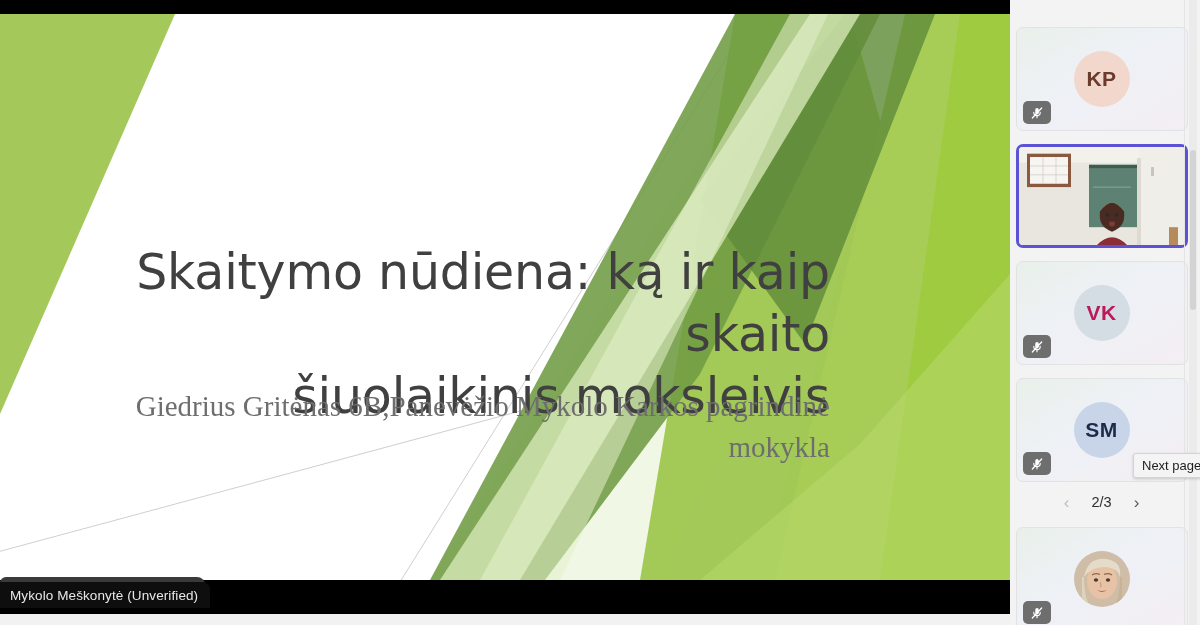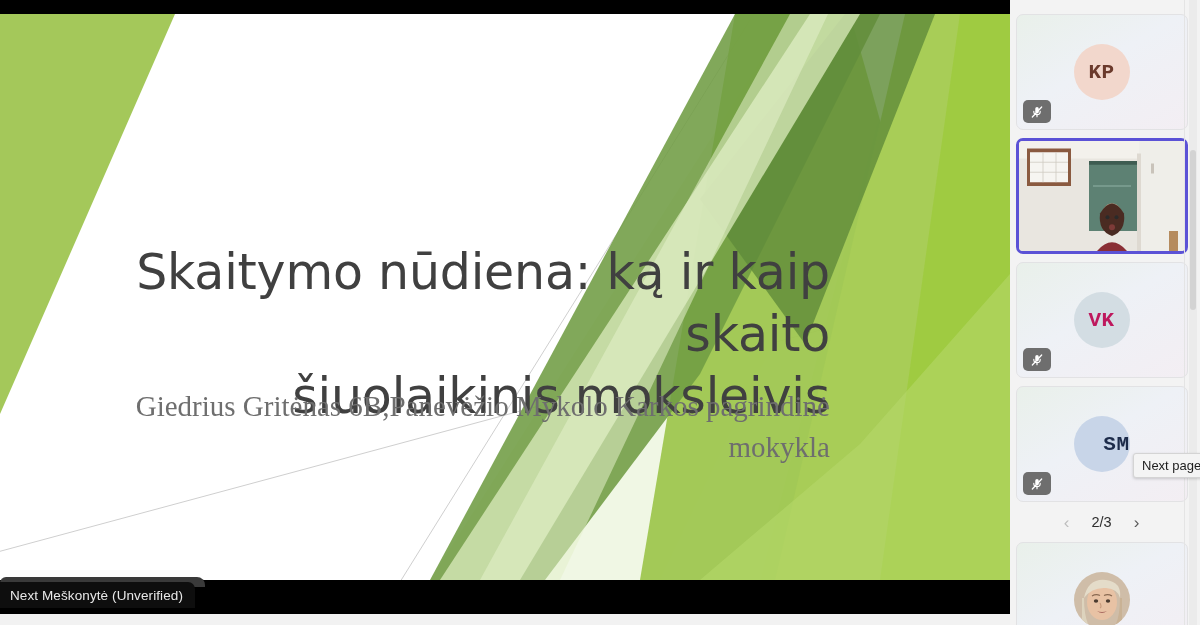--- a/index.html
+++ b/index.html
@@ -66,25 +66,24 @@
   
   .rail {
     position: absolute; left: 1010px; top: 0; width: 190px; height: 625px;
     background: #f3f3f3;
   }
   .rail-inner {
     position: absolute; left: 0; top: 0; width: 183px; height: 625px;
     padding: 14px 0 0 0; overflow: hidden;
   }
   .tile {
-    position: relative; margin: 0 auto 8px auto;
-    width: 172px; height: 116px; border-radius: 7px;
+    position: relative; margin: 13px auto 8px auto;
+    width: 172px; height: 104px; border-radius: 7px;
     overflow: hidden; border: 1px solid #e2e2e4;
     background: linear-gradient(150deg, #e9f0ea 0%, #eef1f6 45%, #f3eef3 100%);
-    font-family: Liberation Mono, monospace;
   }
   .tile.speaking {
     border: 3px solid #5b52d6; padding: 0; background: #dfe2ee;
   }
   .avatar {
     position: absolute; left: 50%; top: 50%; transform: translate(-50%,-50%);
     width: 56px; height: 56px; border-radius: 50%;
     display: flex; align-items: center; justify-content: center;
     font-size: 21px; font-weight: 600; letter-spacing: .5px;
   }
@@ -181,21 +180,21 @@
       <div class="slide-text">
         <div class="slide-title">Skaitymo nūdiena: ką ir kaip skaito
 šiuolaikinis moksleivis</div>
         <div class="slide-subtitle">Giedrius Gritėnas 6B,Panevėžio Mykolo Karkos pagrindinė
 mokykla</div>
       </div>
     </div>
 
     <div class="stage-bottombar"></div>
     <div class="name-tab-shadow"></div>
-    <div class="name-tab">Next Meškonytė (Unverified)</div>
+    <div class="name-tab">Mykolo Meškonytė (Unverified)</div>
   </div>
 
   <div class="bottom-strip"></div>
 
   <div class="rail">
     <div class="rail-inner">
 
       <div class="tile">
         <div class="avatar" style="background:#f2d7cc;color:#6b3a2c;">
           <span>KP</span>
@@ -245,21 +244,21 @@
           <svg width="14" height="16" viewBox="0 0 24 24" fill="none" stroke="#ffffff" stroke-width="2" stroke-linecap="round">
             <path d="M12 3.5a3 3 0 0 0-3 3v5a3 3 0 0 0 6 0v-5a3 3 0 0 0-3-3z" fill="#ffffff" stroke="none"></path>
             <path d="M6.5 11a5.5 5.5 0 0 0 11 0"></path>
             <line x1="12" y1="16.5" x2="12" y2="20"></line>
             <line x1="4" y1="20.5" x2="20" y2="3.5" stroke="#ffffff" stroke-width="2.2"></line>
           </svg>
         </div>
       </div>
 
       <div class="tile">
-        <div class="avatar" style="background:#c8d5e8;color:#1c2b4a;justify-content:flex-end;">
+        <div class="avatar" style="background:#c8d5e8;color:#1c2b4a;">
           <span>SM</span>
         </div>
         <div class="mic-badge">
           <svg width="14" height="16" viewBox="0 0 24 24" fill="none" stroke="#ffffff" stroke-width="2" stroke-linecap="round">
             <path d="M12 3.5a3 3 0 0 0-3 3v5a3 3 0 0 0 6 0v-5a3 3 0 0 0-3-3z" fill="#ffffff" stroke="none"></path>
             <path d="M6.5 11a5.5 5.5 0 0 0 11 0"></path>
             <line x1="12" y1="16.5" x2="12" y2="20"></line>
             <line x1="4" y1="20.5" x2="20" y2="3.5" stroke="#ffffff" stroke-width="2.2"></line>
           </svg>
         </div>

